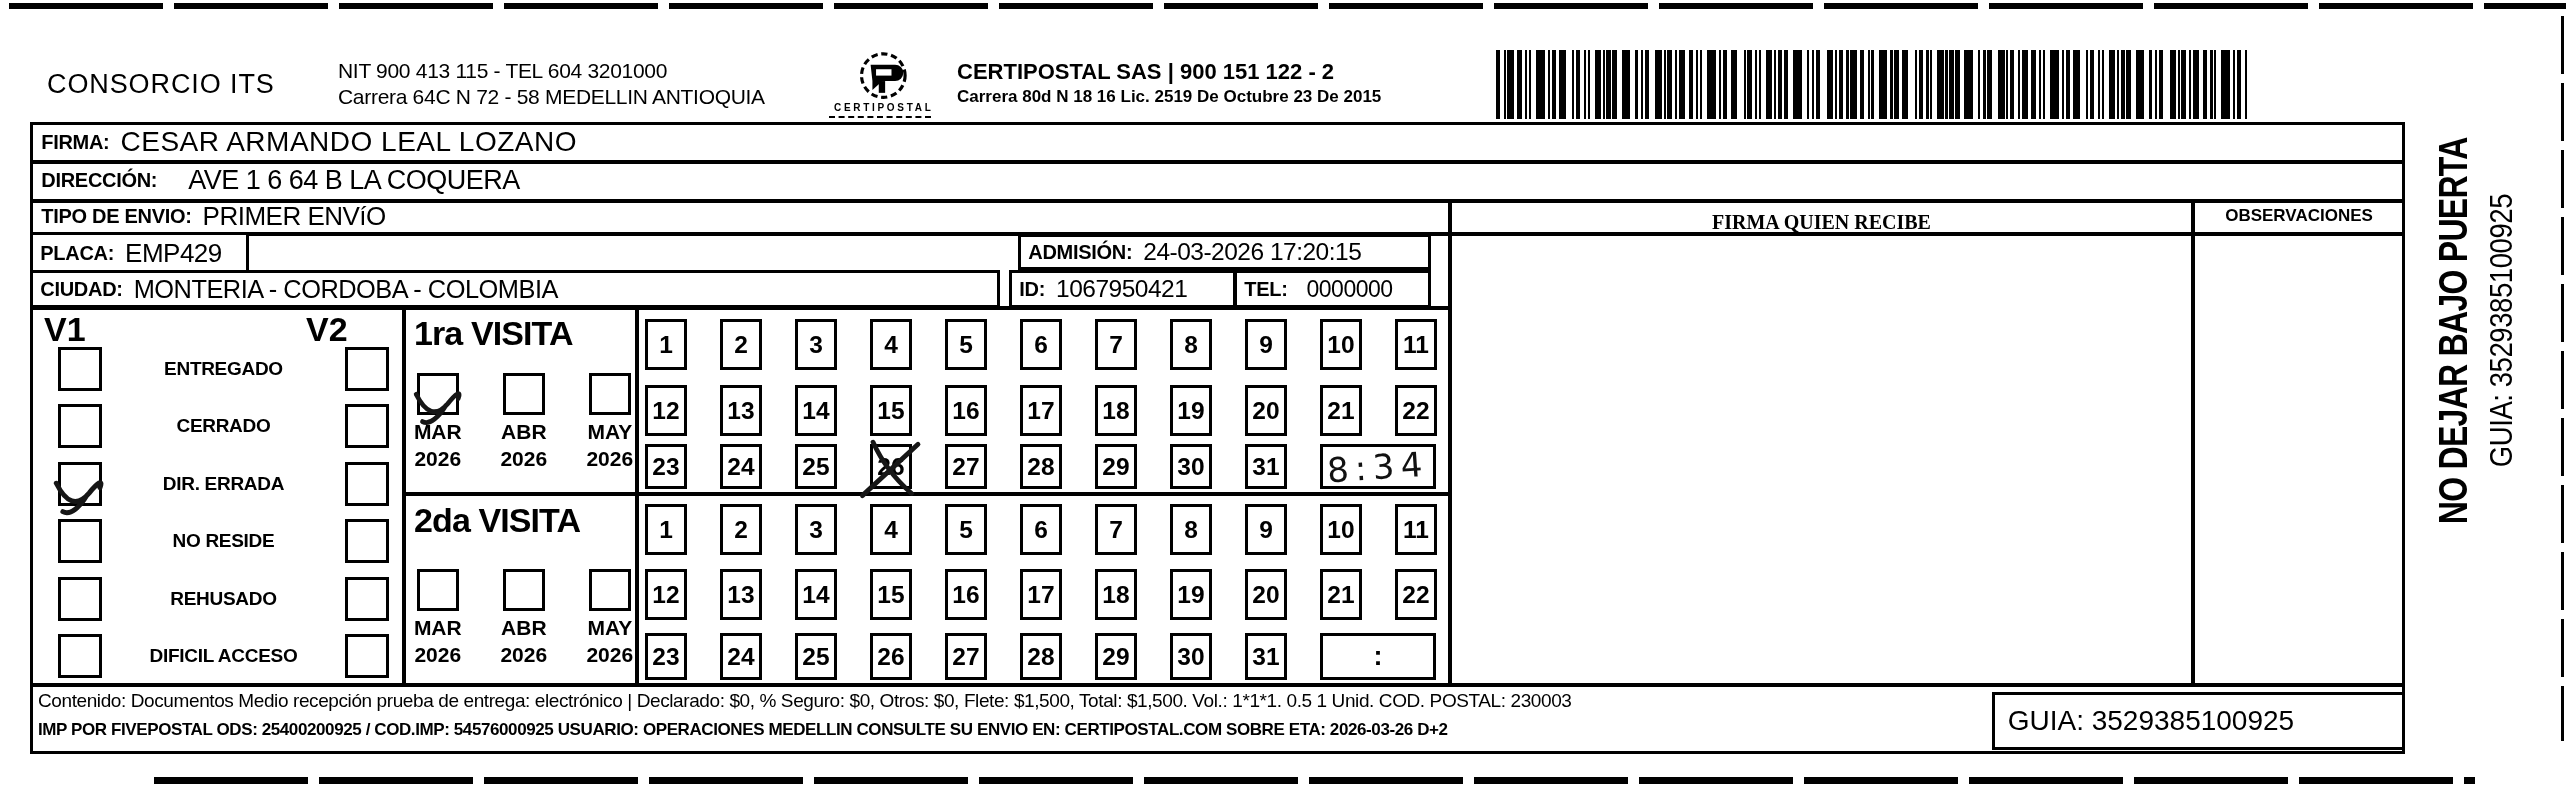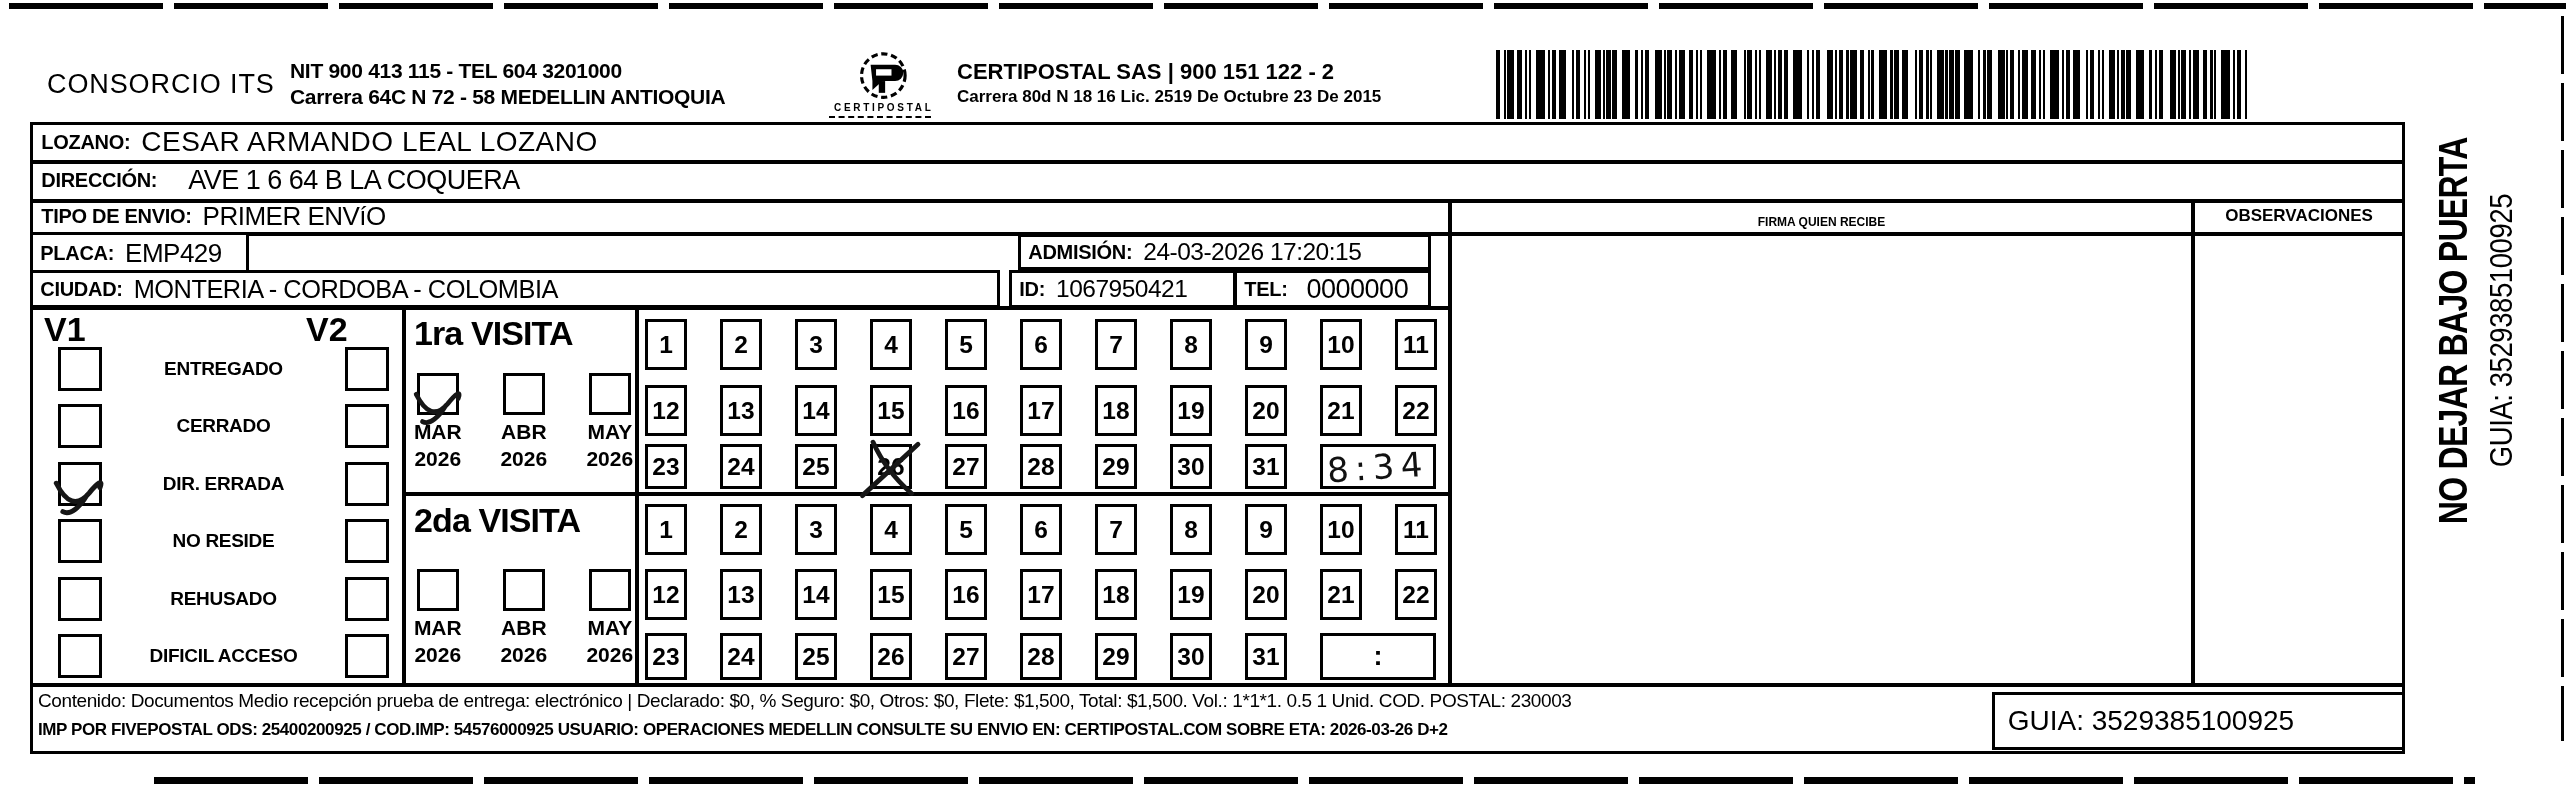--- a/index.html
+++ b/index.html
@@ -32,21 +32,21 @@
   .mark{position:absolute;left:-7.3px;top:-7.3px;width:calc(100% + 14.5px);height:calc(100% + 14.5px);overflow:visible;pointer-events:none;}
   .mark path{stroke:#161616;stroke-width:4.5;fill:none;stroke-linecap:round;stroke-linejoin:round;}
   .hand{font-family:"DejaVu Sans",sans-serif;font-size:34px;font-weight:400;letter-spacing:6.3px;transform:rotate(-4deg);color:#111;}
   .colonbig{font-size:27px;font-weight:700;}
   .sidewrap{position:absolute;left:2262px;top:258px;width:426px;height:145px;transform:rotate(-90deg);display:flex;flex-direction:column;align-items:center;justify-content:center;}
   .side1{font-size:40px;font-weight:700;white-space:nowrap;transform:scaleX(0.80);letter-spacing:-0.9px;}
   .side2{font-size:32px;font-weight:400;white-space:nowrap;transform:scaleX(0.86);margin-top:7.3px;letter-spacing:-0.5px;}
   .footline{position:absolute;white-space:nowrap;}
   .barcode{position:absolute;display:flex;align-items:stretch;overflow:hidden;}
   .barcode .bar{background:#000;height:100%;flex:none;}
-  .hdrsmall{font-weight:700;line-height:26px;font-size:21px;letter-spacing:-0.3px;white-space:nowrap;}
+  .hdrsmall{font-weight:400;line-height:26px;font-size:21px;letter-spacing:-0.3px;white-space:nowrap;margin-left:48px;}
 </style>
 </head>
 <body>
 
 <div class="canvas">
 
   <div class="scanline" style="left:9px;top:2.7px;width:2557px;height:6.3px;"></div>
   <div class="scanline" style="left:154px;top:777px;width:2321px;height:7.3px;"></div>
   <div class="scanlinev" style="left:2561px;top:16.3px;width:2.7px;height:725px;"></div>
 
@@ -187,33 +187,33 @@
   <div class="hl" style="left:30px;top:232px;width:2375px;"></div>
   <div class="hl" style="left:30px;top:306px;width:1422px;"></div>
   <div class="hl" style="left:405px;top:492px;width:1046px;"></div>
   <div class="hl" style="left:30px;top:683px;width:2375px;"></div>
   <div class="vl" style="left:402px;top:306px;height:380px;"></div>
   <div class="vl" style="left:635px;top:306px;height:380px;"></div>
   <div class="vl" style="left:1448px;top:199px;height:488px;"></div>
   <div class="vl" style="left:2191px;top:199px;height:488px;"></div>
 
   <div class="abs rowflex" style="left:34px;top:124px;width:2367px;height:36px;">
-    <span class="lbl">LOZANO:</span>
+    <span class="lbl">FIRMA:</span>
     <span class="hdrname">CESAR ARMANDO LEAL LOZANO</span>
   </div>
   <div class="abs rowflex" style="left:34px;top:162px;width:2367px;height:36px;">
     <span class="lbl">DIRECCIÓN:</span>
     <span class="val" style="font-size:27px;margin-left:20px;">AVE 1  6 64 B LA COQUERA</span>
   </div>
   <div class="abs rowflex" style="left:34px;top:200px;width:1411px;height:32px;">
     <span class="lbl">TIPO DE ENVIO:</span>
     <span class="val" style="font-size:26px;">PRIMER ENVíO</span>
   </div>
 
-  <div class="abs center" style="left:1452px;top:200px;width:739px;height:44px;font-size:12px;font-weight:700;">FIRMA QUIEN RECIBE</div>
+  <div class="abs center" style="left:1452px;top:200px;width:739px;height:44px;font-size:20px;font-weight:700;font-family:Liberation Serif, serif;">FIRMA QUIEN RECIBE</div>
   <div class="abs center" style="left:2194px;top:200px;width:210px;height:32px;font-size:17px;font-weight:700;">OBSERVACIONES</div>
   <div class="abs" style="left:1452px;top:236px;width:735px;height:447px;"></div>
   <div class="abs" style="left:2194px;top:236px;width:207px;height:447px;"></div>
 
   <div class="bx rowflex" style="left:30px;top:232px;width:219px;height:42px;">
     <span class="lbl">PLACA:</span>
     <span class="val" style="font-size:26px;">EMP429</span>
   </div>
   <div class="bx rowflex" style="left:1018px;top:234px;width:413px;height:36px;">
     <span class="lbl">ADMISIÓN:</span>
@@ -223,21 +223,21 @@
   <div class="bx rowflex" style="left:30px;top:270px;width:970px;height:38px;">
     <span class="lbl">CIUDAD:</span>
     <span class="val" style="font-size:25.4px;">MONTERIA - CORDOBA - COLOMBIA</span>
   </div>
   <div class="bx rowflex" style="left:1009px;top:270px;width:227px;height:38px;">
     <span class="lbl">ID:</span>
     <span class="val" style="font-size:24.5px;">1067950421</span>
   </div>
   <div class="bx rowflex" style="left:1234px;top:270px;width:197px;height:38px;gap:19px;align-items:center;">
     <span class="lbl">TEL:</span>
-    <span class="val" style="font-size:27px;">0000000</span>
+    <span class="val" style="font-size:23px;">0000000</span>
   </div>
 
   <div class="abs bigv" style="left:44px;top:310px;">V1</div>
   <div class="abs bigv" style="left:306px;top:310px;">V2</div>
   <div class="statuswrap" id="status-rows" style="left:34px;top:347px;width:368px;height:331px;">
       <div class="status-row">
         <div class="cbox" style="width: 44px; height: 44px;"></div>
         <div class="status-label">ENTREGADO</div>
         <div class="cbox" style="width: 44px; height: 44px;"></div>
       </div>

